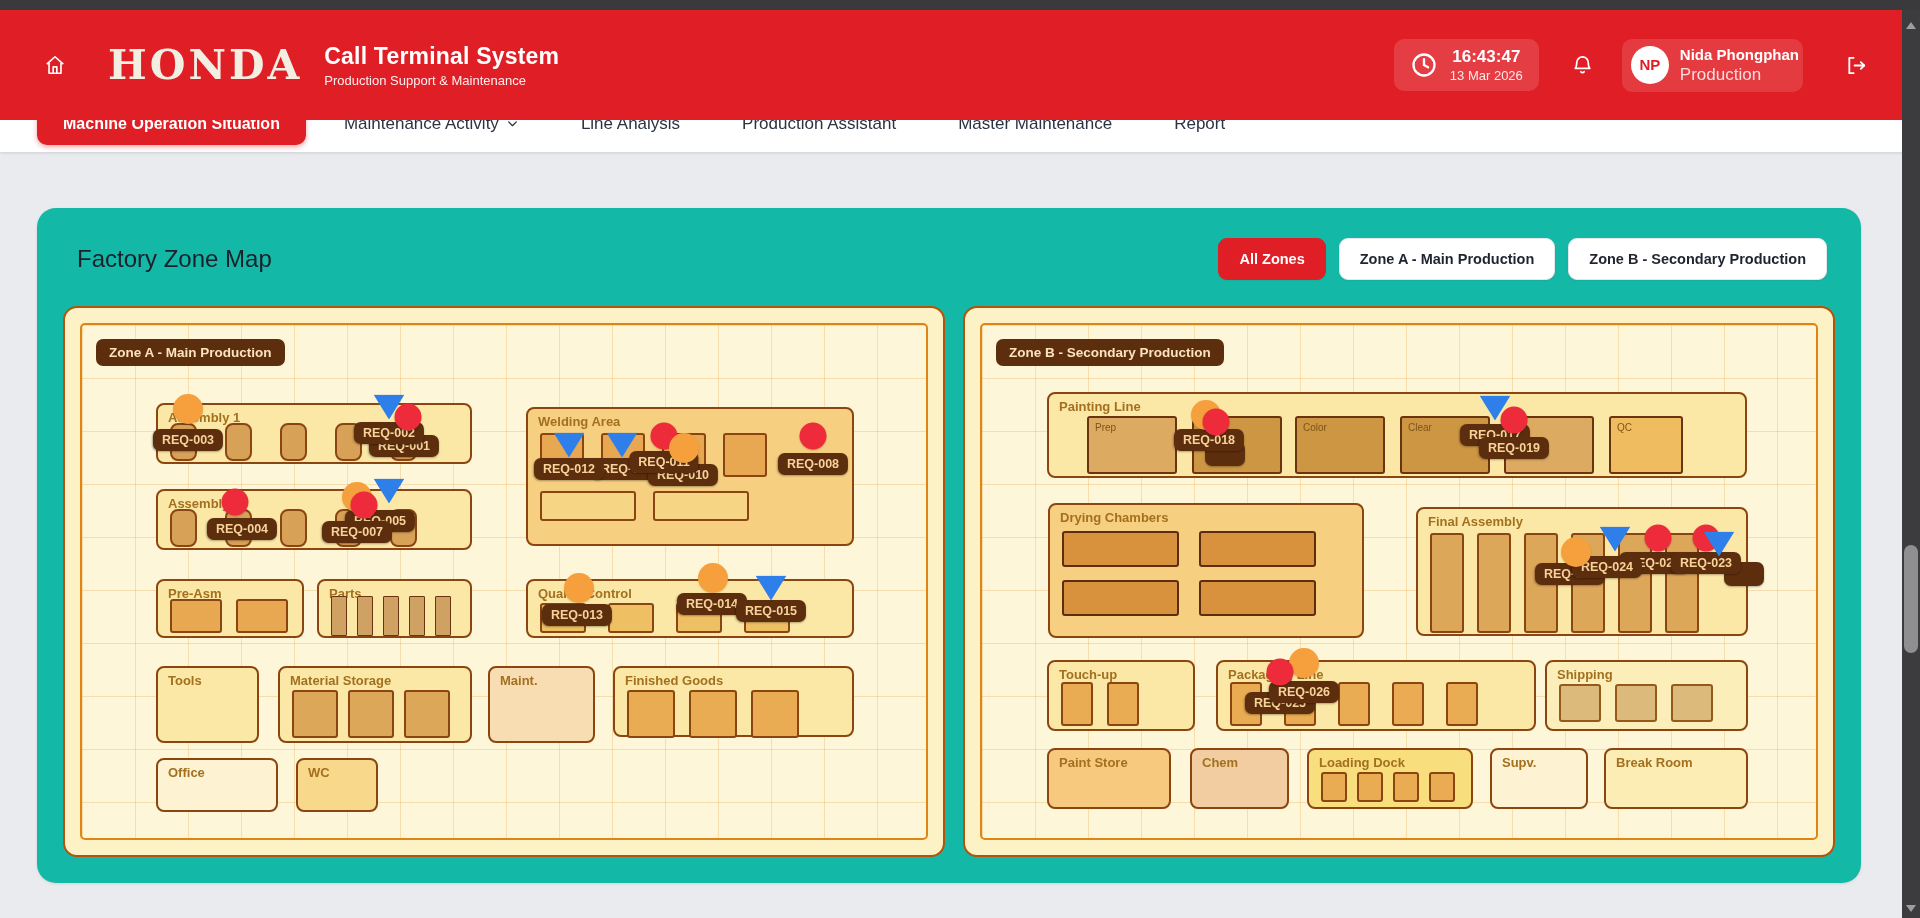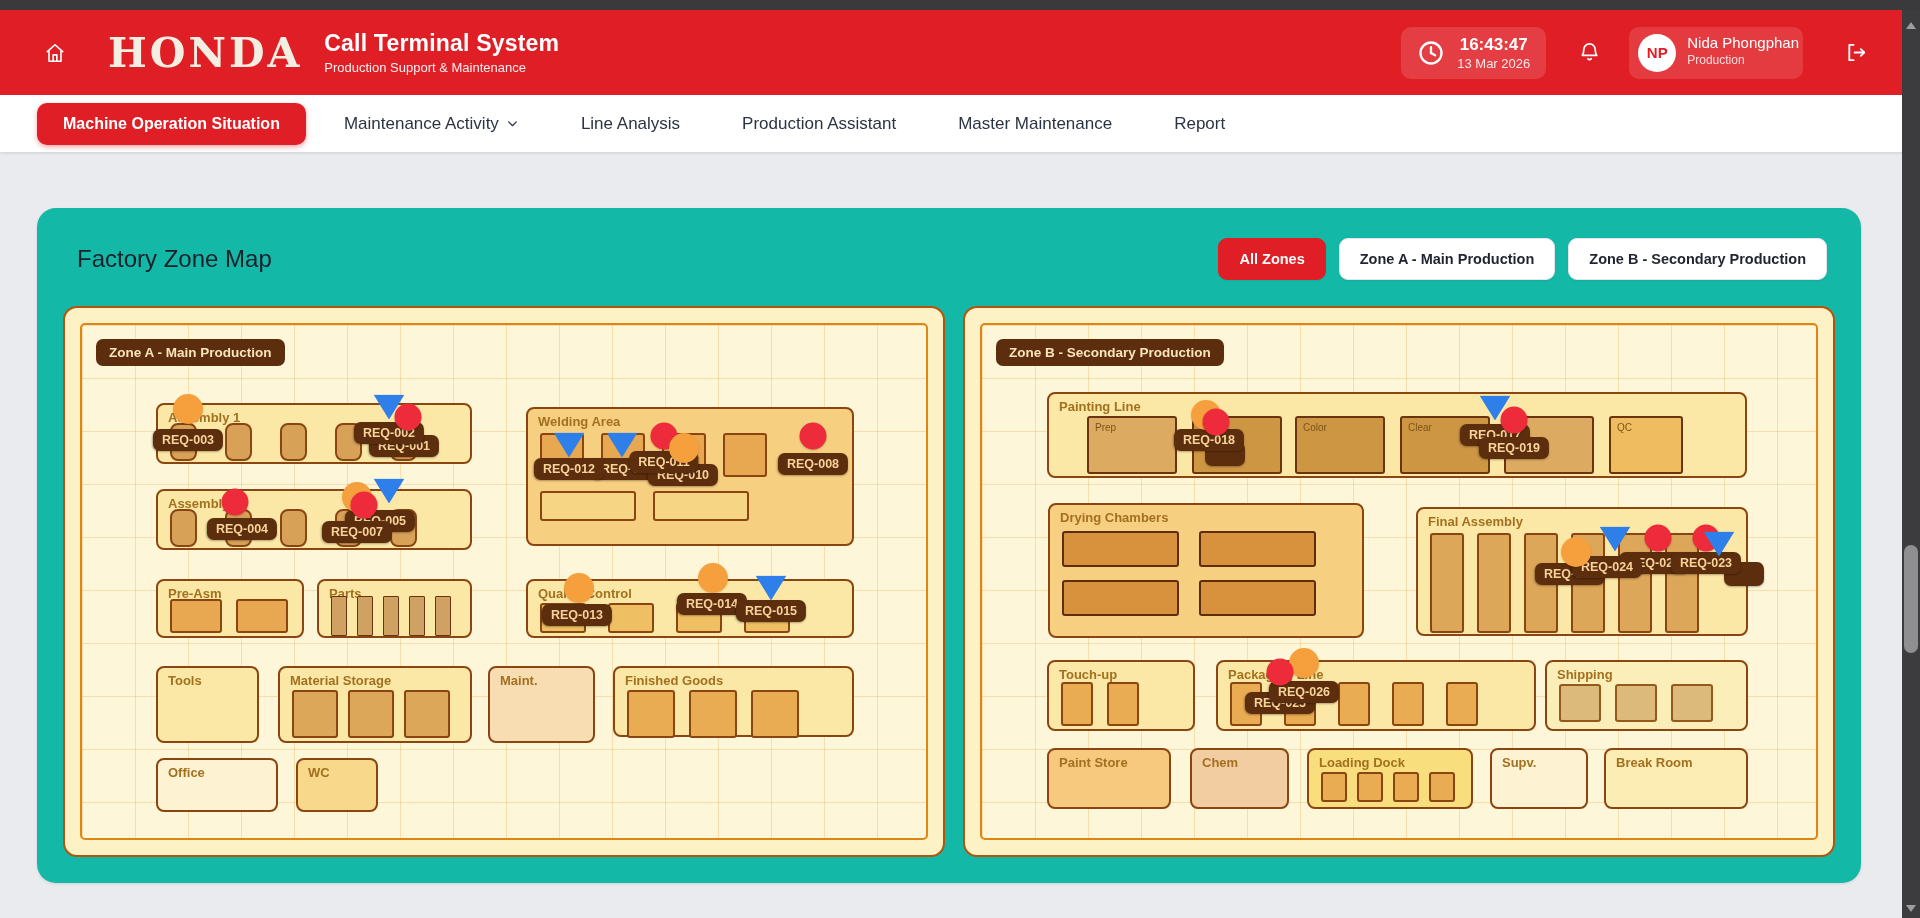--- a/index.html
+++ b/index.html
@@ -6,36 +6,36 @@
   html,body { width:1920px; height:918px; overflow:hidden; font-family:"Liberation Sans", sans-serif; background:#e9ebee; }
 
   
   .top-strip { position:absolute; top:0; left:0; width:1920px; height:10px; background:#3a3a3c; z-index:50; }
   .scrollbar { position:absolute; top:10px; right:0; width:18px; height:908px; background:#3c3c3e; z-index:60; }
   .sb-arrow-up { position:absolute; top:12px; left:4px; width:0; height:0; border-left:5px solid transparent; border-right:5px solid transparent; border-bottom:7px solid #9e9e9e; }
   .sb-arrow-down { position:absolute; bottom:6px; left:4px; width:0; height:0; border-left:5px solid transparent; border-right:5px solid transparent; border-top:7px solid #9e9e9e; }
   .sb-thumb { position:absolute; top:535px; left:2px; width:14px; height:108px; background:#8f8f92; border-radius:7px; }
 
   
-  header { position:absolute; top:10px; left:0; width:1920px; height:85px; background:#e01e25; display:flex; align-items:center; color:#fff; z-index:10; }
+  header { position:absolute; top:10px; left:0; width:1920px; height:110px; background:#e01e25; display:flex; align-items:center; color:#fff; z-index:10; }
   .home-btn { margin-left:40px; width:30px; height:30px; display:flex; align-items:center; justify-content:center; cursor:pointer; }
   .brand { font-family:"DejaVu Serif", serif; font-weight:bold; font-size:41px; letter-spacing:3px; color:#f3eee2; margin-left:38px; }
   .title-block { margin-left:22px; }
   .app-title { font-size:23px; font-weight:700; letter-spacing:.2px; }
   .app-subtitle { font-size:13px; color:rgba(255,255,255,.93); margin-top:3px; }
   .header-right { margin-left:auto; display:flex; align-items:center; margin-right:52px; }
   .clock-chip { background:rgba(255,255,255,.14); border-radius:10px; padding:8px 16px; display:flex; align-items:center; gap:12px; }
   .clock-text { text-align:center; }
   .clock-time { font-size:17px; font-weight:bold; }
   .clock-date { font-size:13px; color:rgba(255,255,255,.88); margin-top:1px; }
   .bell-btn { margin:0 28px 0 32px; cursor:pointer; display:flex; }
   .user-chip { background:rgba(255,255,255,.13); border-radius:10px; padding:7px 4px 7px 9px; display:flex; align-items:flex-start; gap:11px; }
   .avatar { width:38px; height:38px; border-radius:50%; background:#fff; color:#e01e25; font-weight:bold; font-size:15px; display:flex; align-items:center; justify-content:center; }
-  .user-name { font-size:15px; font-weight:400; }
-  .user-role { font-size:12px; color:rgba(255,255,255,.82); margin-top:2px; }
+  .user-name { font-size:15px; font-weight:700; }
+  .user-role { font-size:17px; color:rgba(255,255,255,.82); margin-top:2px; }
   .logout-btn { margin-left:42px; cursor:pointer; display:flex; }
 
   
   nav { position:absolute; top:95px; left:0; width:1920px; height:57px; background:#fff; display:flex; align-items:center; padding-left:37px; box-shadow:0 1px 3px rgba(0,0,0,.12); z-index:9; }
   .nav-item { font-size:17px; color:#2b3442; margin-right:62px; display:flex; align-items:center; gap:7px; cursor:pointer; white-space:nowrap; }
   .nav-item.active { background:#e01e25; color:#fff; font-weight:bold; font-size:16px; border-radius:10px; padding:12px 26px; margin-right:38px; box-shadow:0 2px 5px rgba(224,30,37,.4); }
 
   
   main { position:absolute; top:208px; left:37px; width:1824px; }
   .card { background:#14b8a6; border-radius:19px; box-shadow:0 1px 3px rgba(0,0,0,.1); padding:30px 26px 26px; }

